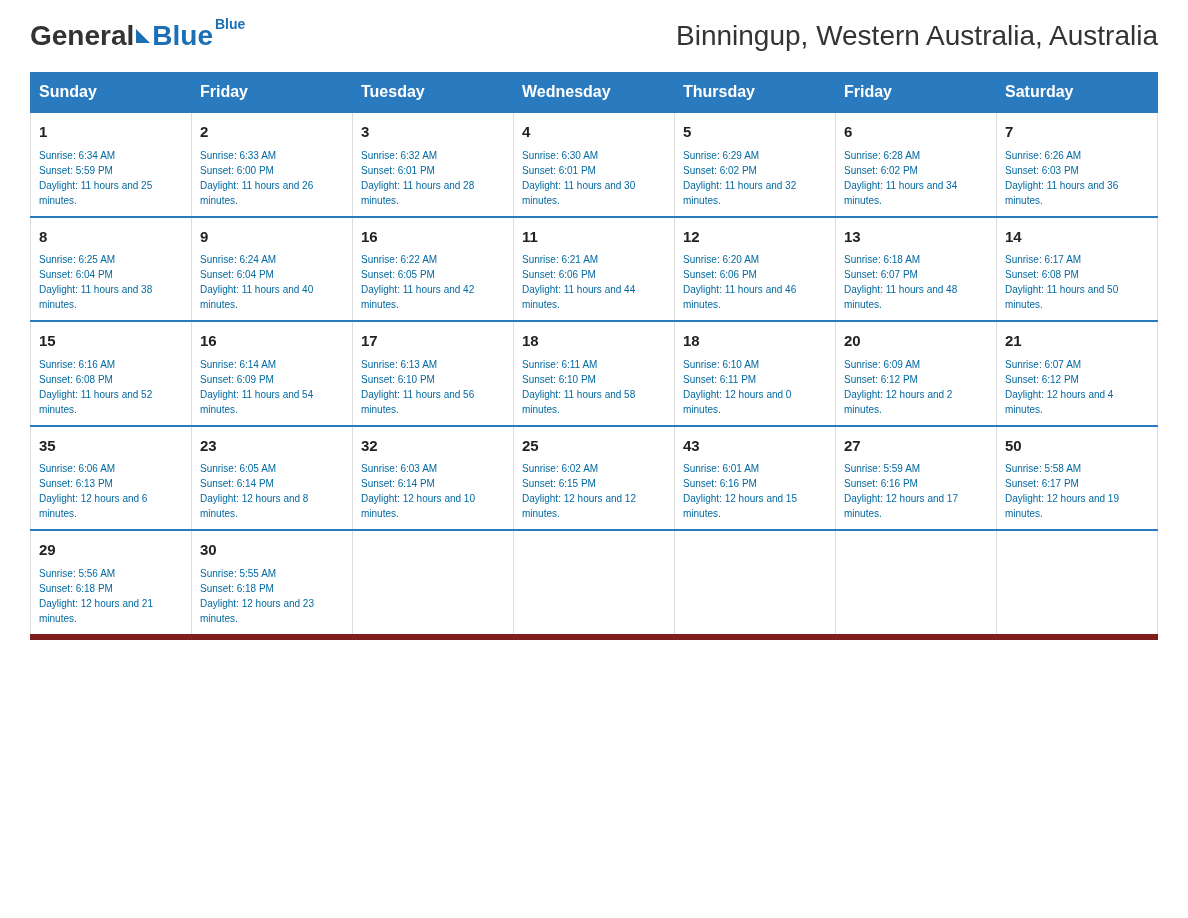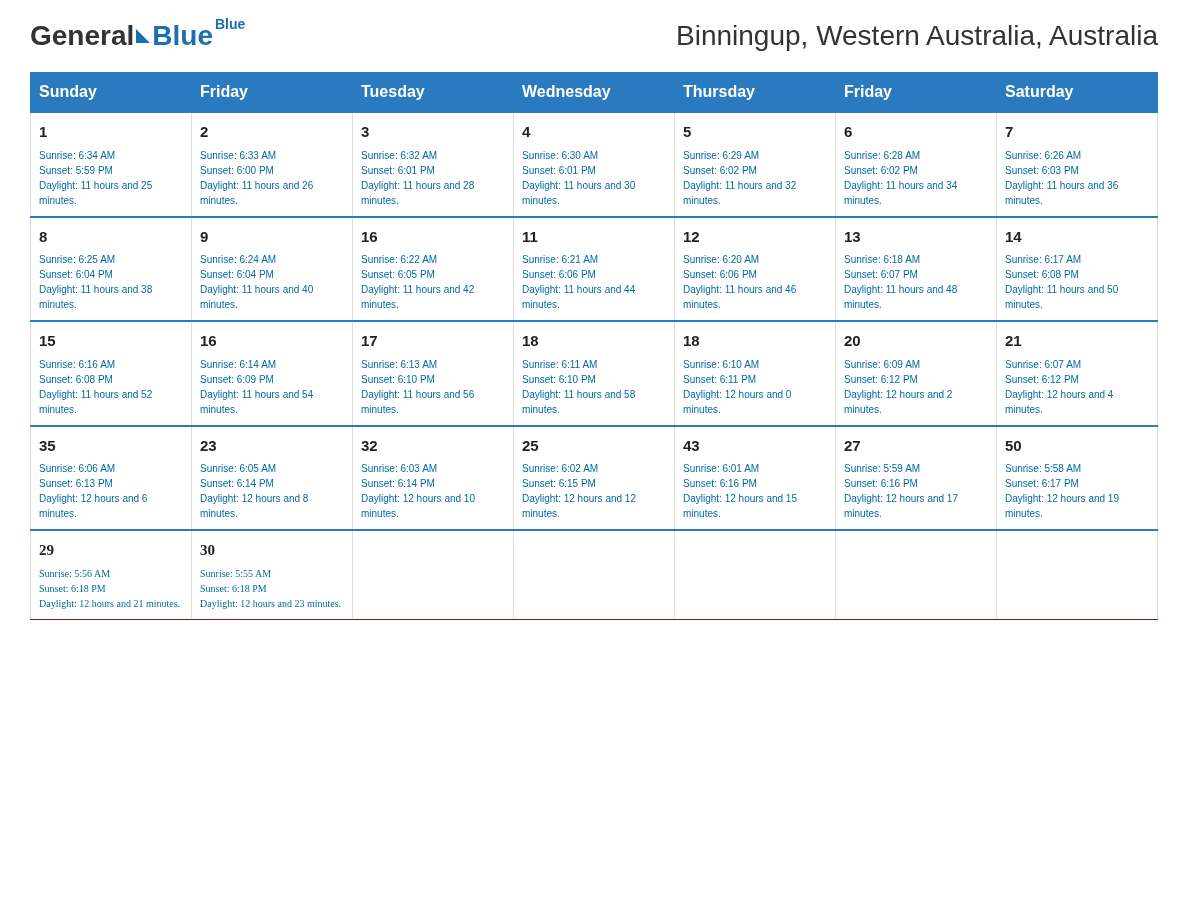--- a/index.html
+++ b/index.html
@@ -83,22 +83,21 @@
       border: 1px solid #ddd;
       font-size: 13px;
       width: 14.28%;
       min-height: 100px;
       line-height: 1.5;
     }
     .calendar tr td {
       border-bottom: 1px solid #ccc;
     }
     .calendar tbody tr:last-child td {
-      border-bottom: 1px solid #7f1d1d;
-      font-family: Liberation Serif, serif;
+      border-bottom: 6px solid #7f1d1d;
     }
     .day-number {
       font-size: 15px;
       font-weight: bold;
       margin-bottom: 4px;
       color: #222;
     }
     .day-info {
       font-size: 10px;
       color: #0369a1;

